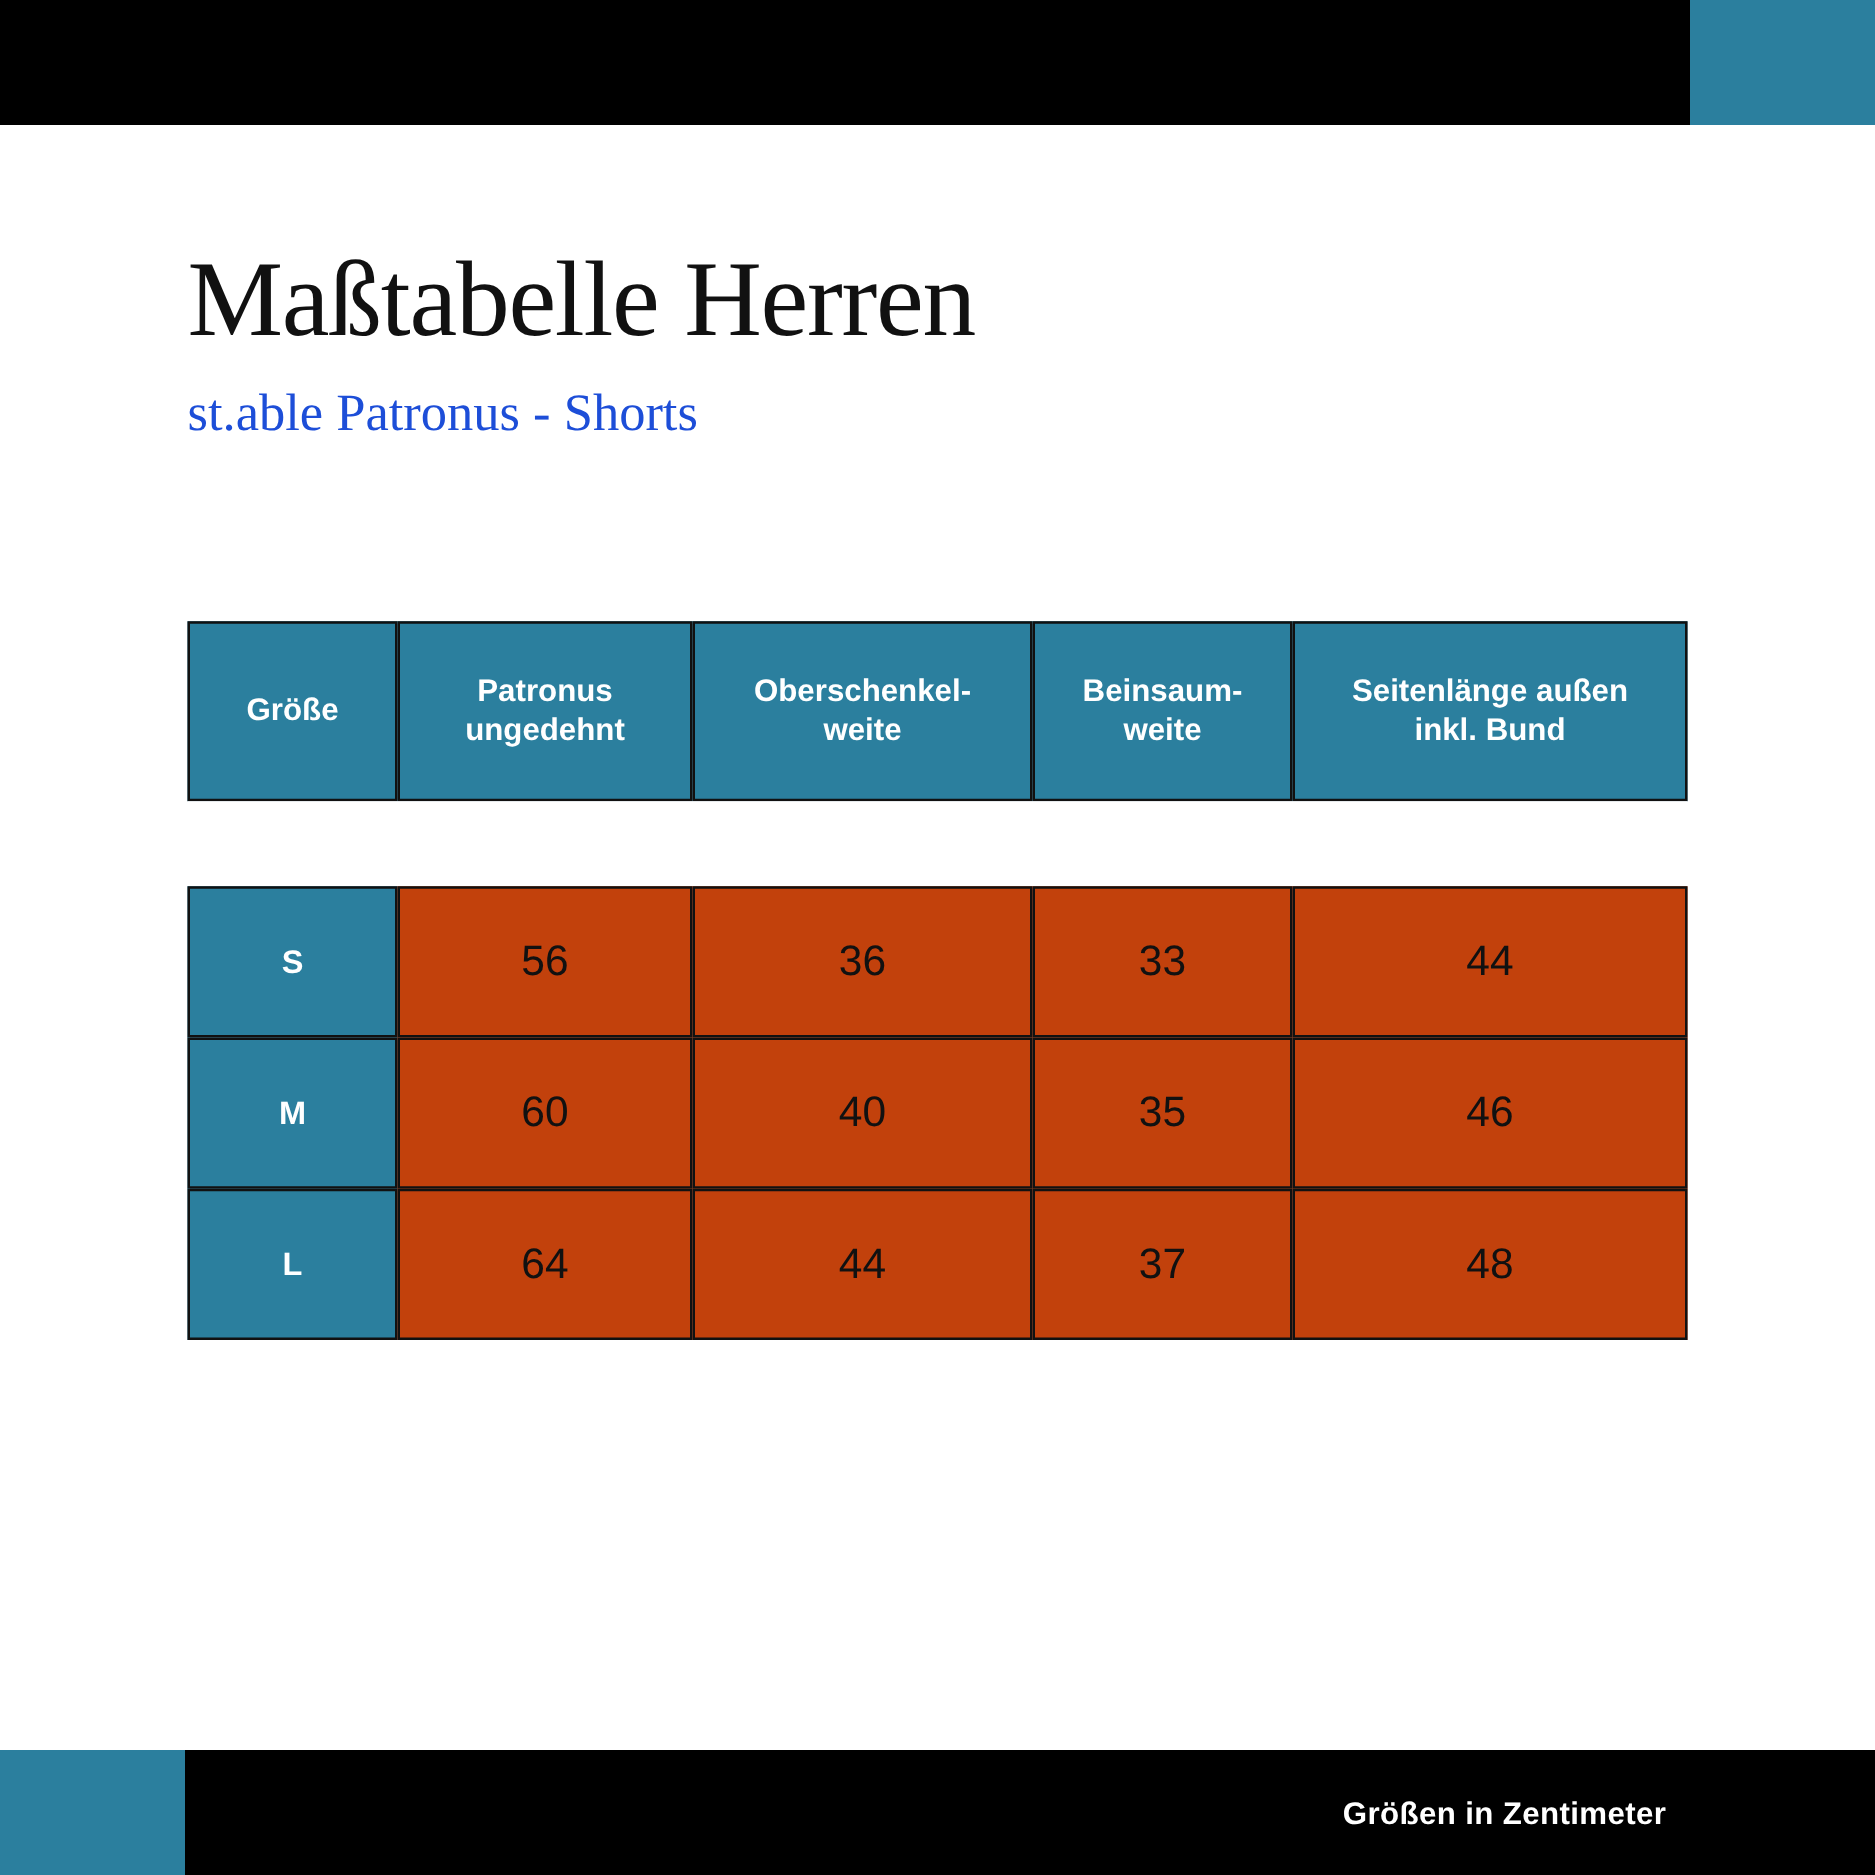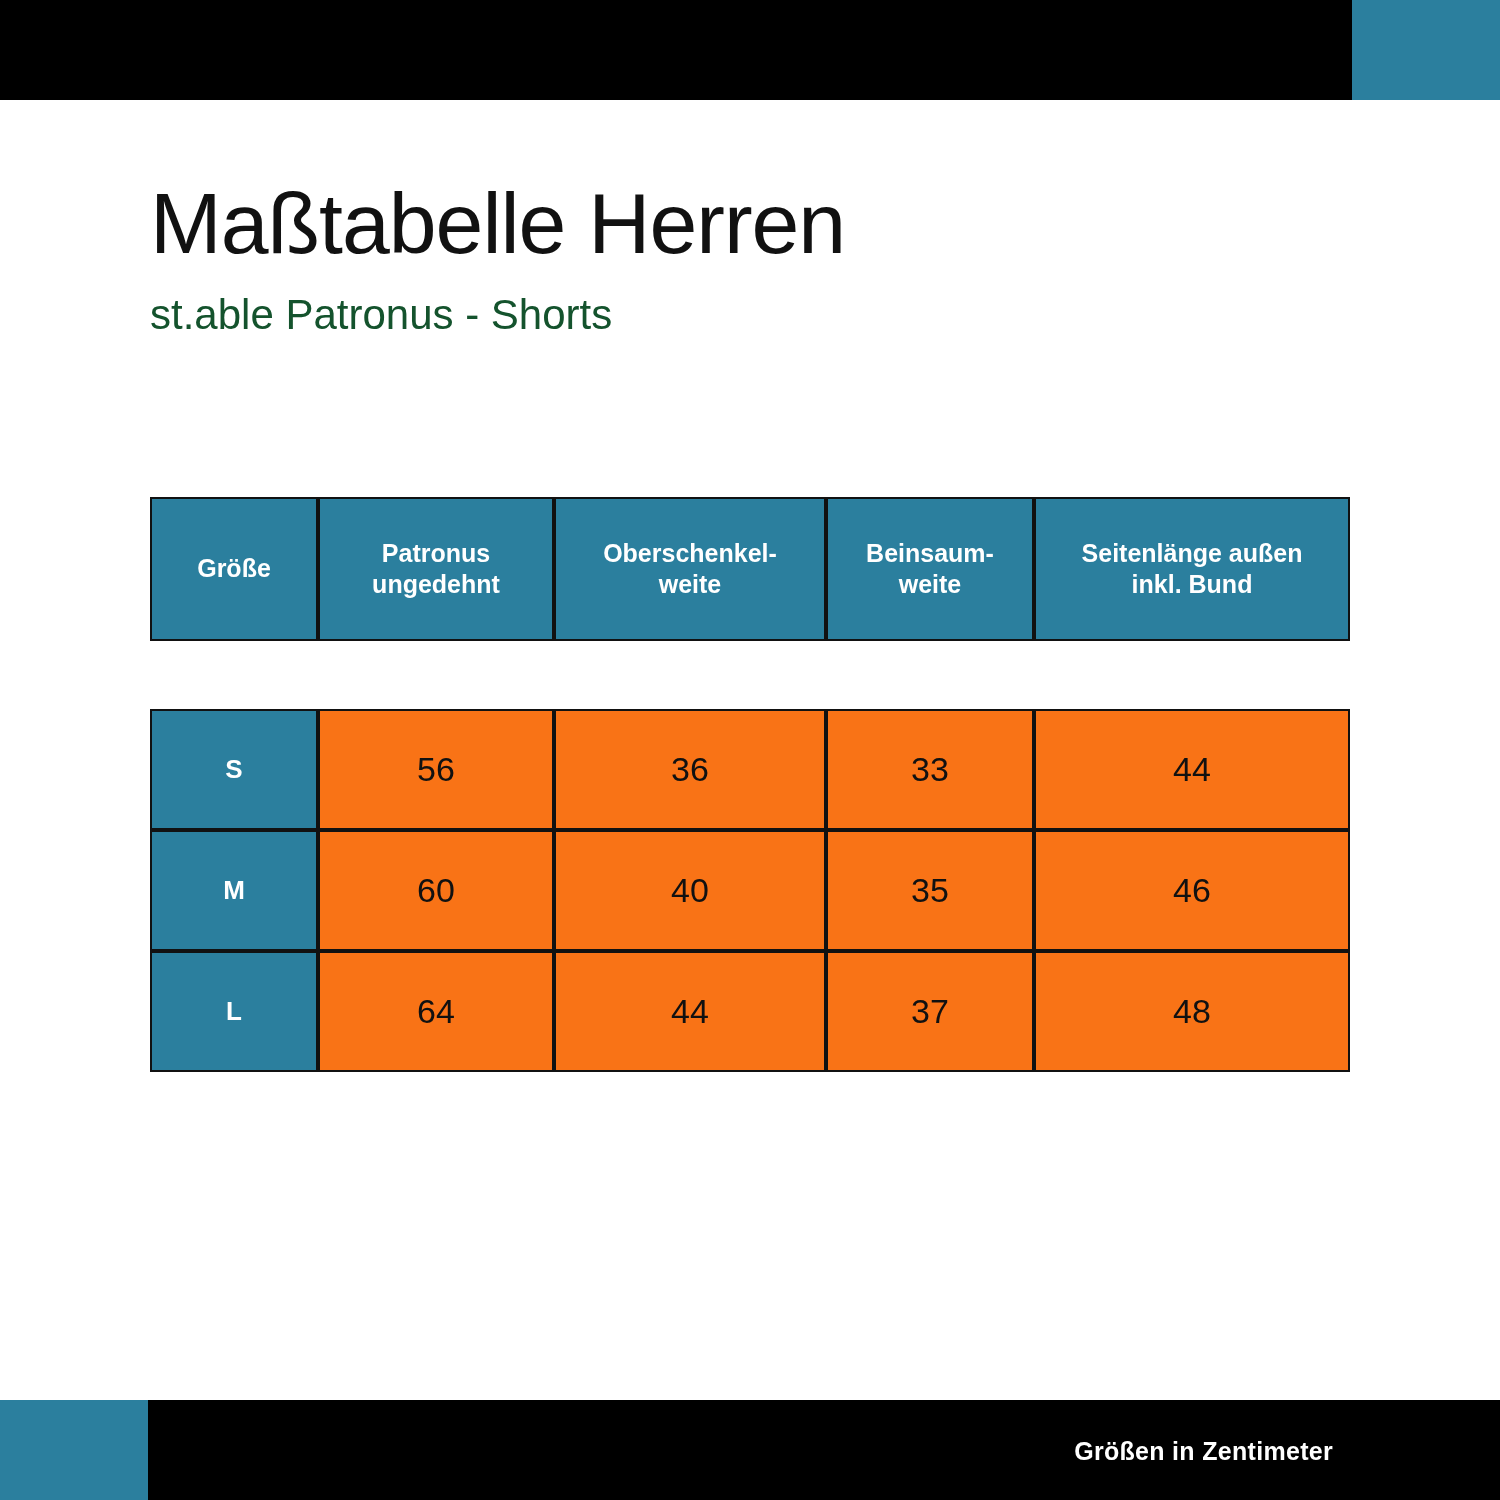--- a/index.html
+++ b/index.html
@@ -59,36 +59,37 @@
     font-size: 25px;
     font-weight: bold;
     letter-spacing: 0.3px;
     white-space: nowrap;
   }
 
   
   .heading-wrap {
     position: absolute;
     left: 150px;
-    top: 180px;
+    top: 196px;
     width: 1250px;
+    font-family: Liberation Serif, serif;
   }
   .title {
     font-size: 86px;
     font-weight: 400;
     line-height: 1.0;
     letter-spacing: -1px;
     color: #111111;
     margin: 0;
   }
   .subtitle {
     font-size: 42px;
     font-weight: 400;
     line-height: 1.1;
-    color: #14532d;
+    color: #1d4ed8;
     margin: 26px 0 0 0;
   }
 
   
   .table-wrap {
     position: absolute;
     left: 150px;
     top: 497px;
     width: 1200px;
   }
@@ -125,21 +126,21 @@
     padding: 0;
   }
   tbody td {
     height: 121px;
     border: 2px solid #111111;
     text-align: center;
     vertical-align: middle;
     font-size: 34px;
     font-weight: 400;
     color: #111111;
-    background: #f97316;
+    background: #c2410c;
     box-sizing: border-box;
   }
   tbody td.size-cell {
     background: #2b7f9e;
     color: #ffffff;
     font-size: 26px;
     font-weight: bold;
   }
 </style>
 </head>

